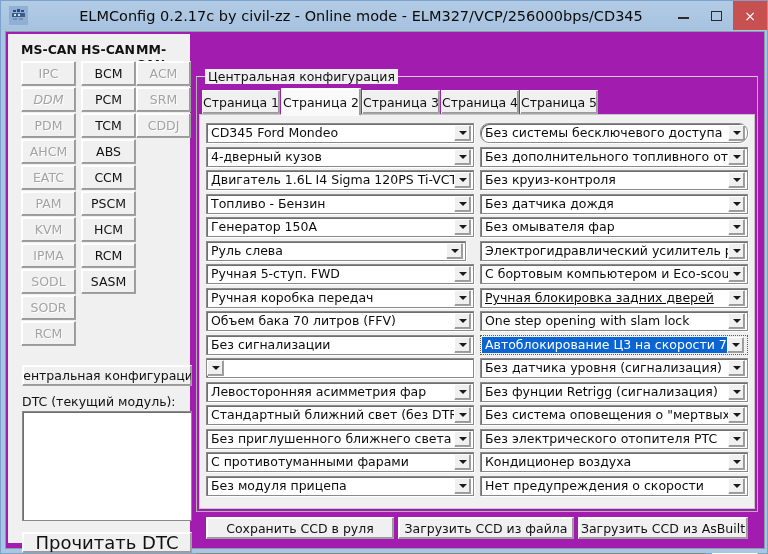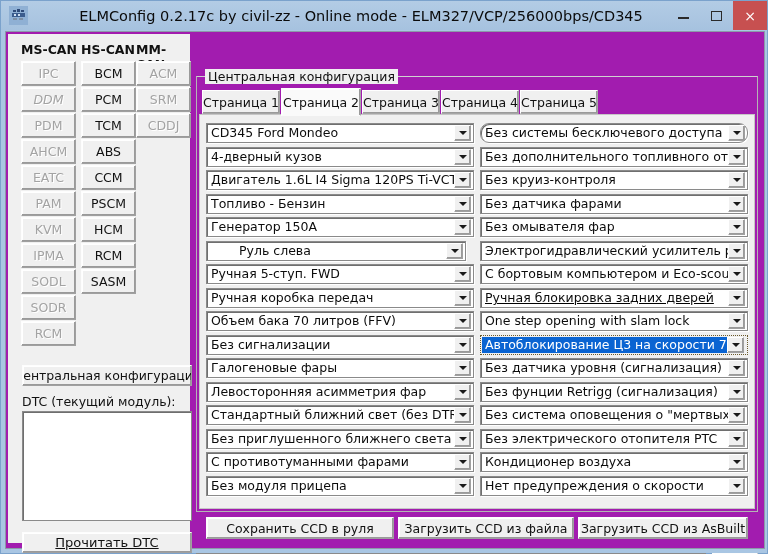--- a/index.html
+++ b/index.html
@@ -81,21 +81,21 @@
     position:absolute;left:14px;top:360px;
     font-size:12.5px;color:#111;white-space:nowrap;
   }
   .dtc-box{
     position:absolute;left:14px;top:377px;width:170px;height:110px;
     background:#ffffff;
     border:1px solid #8a8a8a;
     box-shadow: inset 1px 1px 0 #6e6e6e;
     box-sizing:border-box;
   }
-  .dtc-read{position:absolute;left:14px;top:498px;width:170px;height:21px;font-size:13px;text-decoration:underline;}
+  .dtc-read{position:absolute;left:14px;top:498px;width:170px;height:21px;font-size:18px;}
 
   
   .groupbox{
     position:absolute;left:190px;top:44px;width:562px;height:436px;
     border:1px solid #b4b4b4;
     border-top-color:#d0d0d0;
     box-sizing:border-box;
   }
   .groupbox-title{
     position:absolute;left:199px;top:37px;
@@ -355,21 +355,21 @@
           <div class="arrow">
             <i></i>
           </div>
         </div>
         <div class="combo" style="left: 200px; width: 268px; top: 185px;">
           <div class="txt">Генератор 150A</div>
           <div class="arrow">
             <i></i>
           </div>
         </div>
-        <div class="combo" style="left: 200px; width: 260px; top: 209px; padding-left: 28px;">
+        <div class="combo" style="left: 200px; width: 260px; top: 209px;">
           <div class="txt">Руль слева</div>
           <div class="arrow">
             <i></i>
           </div>
         </div>
         <div class="combo" style="left: 200px; width: 268px; top: 232px;">
           <div class="txt">Ручная 5-ступ. FWD</div>
           <div class="arrow">
             <i></i>
           </div>
@@ -386,21 +386,20 @@
             <i></i>
           </div>
         </div>
         <div class="combo" style="left: 200px; width: 268px; top: 303px;">
           <div class="txt">Без сигнализации</div>
           <div class="arrow">
             <i></i>
           </div>
         </div>
         <div class="combo" style="left: 200px; width: 268px; top: 326px;">
-          <div class="txt">Галогеновые фары</div>
           <div class="arrow">
             <i></i>
           </div>
         </div>
         <div class="combo" style="left: 200px; width: 268px; top: 350px;">
           <div class="txt">Левосторонняя асимметрия фар</div>
           <div class="arrow">
             <i></i>
           </div>
         </div>
@@ -440,21 +439,21 @@
             <i></i>
           </div>
         </div>
         <div class="combo" style="left: 474px; width: 268px; top: 138px;">
           <div class="txt">Без круиз-контроля</div>
           <div class="arrow">
             <i></i>
           </div>
         </div>
         <div class="combo" style="left: 474px; width: 268px; top: 162px;">
-          <div class="txt">Без датчика фарами</div>
+          <div class="txt">Без датчика дождя</div>
           <div class="arrow">
             <i></i>
           </div>
         </div>
         <div class="combo" style="left: 474px; width: 268px; top: 185px;">
           <div class="txt">Без омывателя фар</div>
           <div class="arrow">
             <i></i>
           </div>
         </div>

